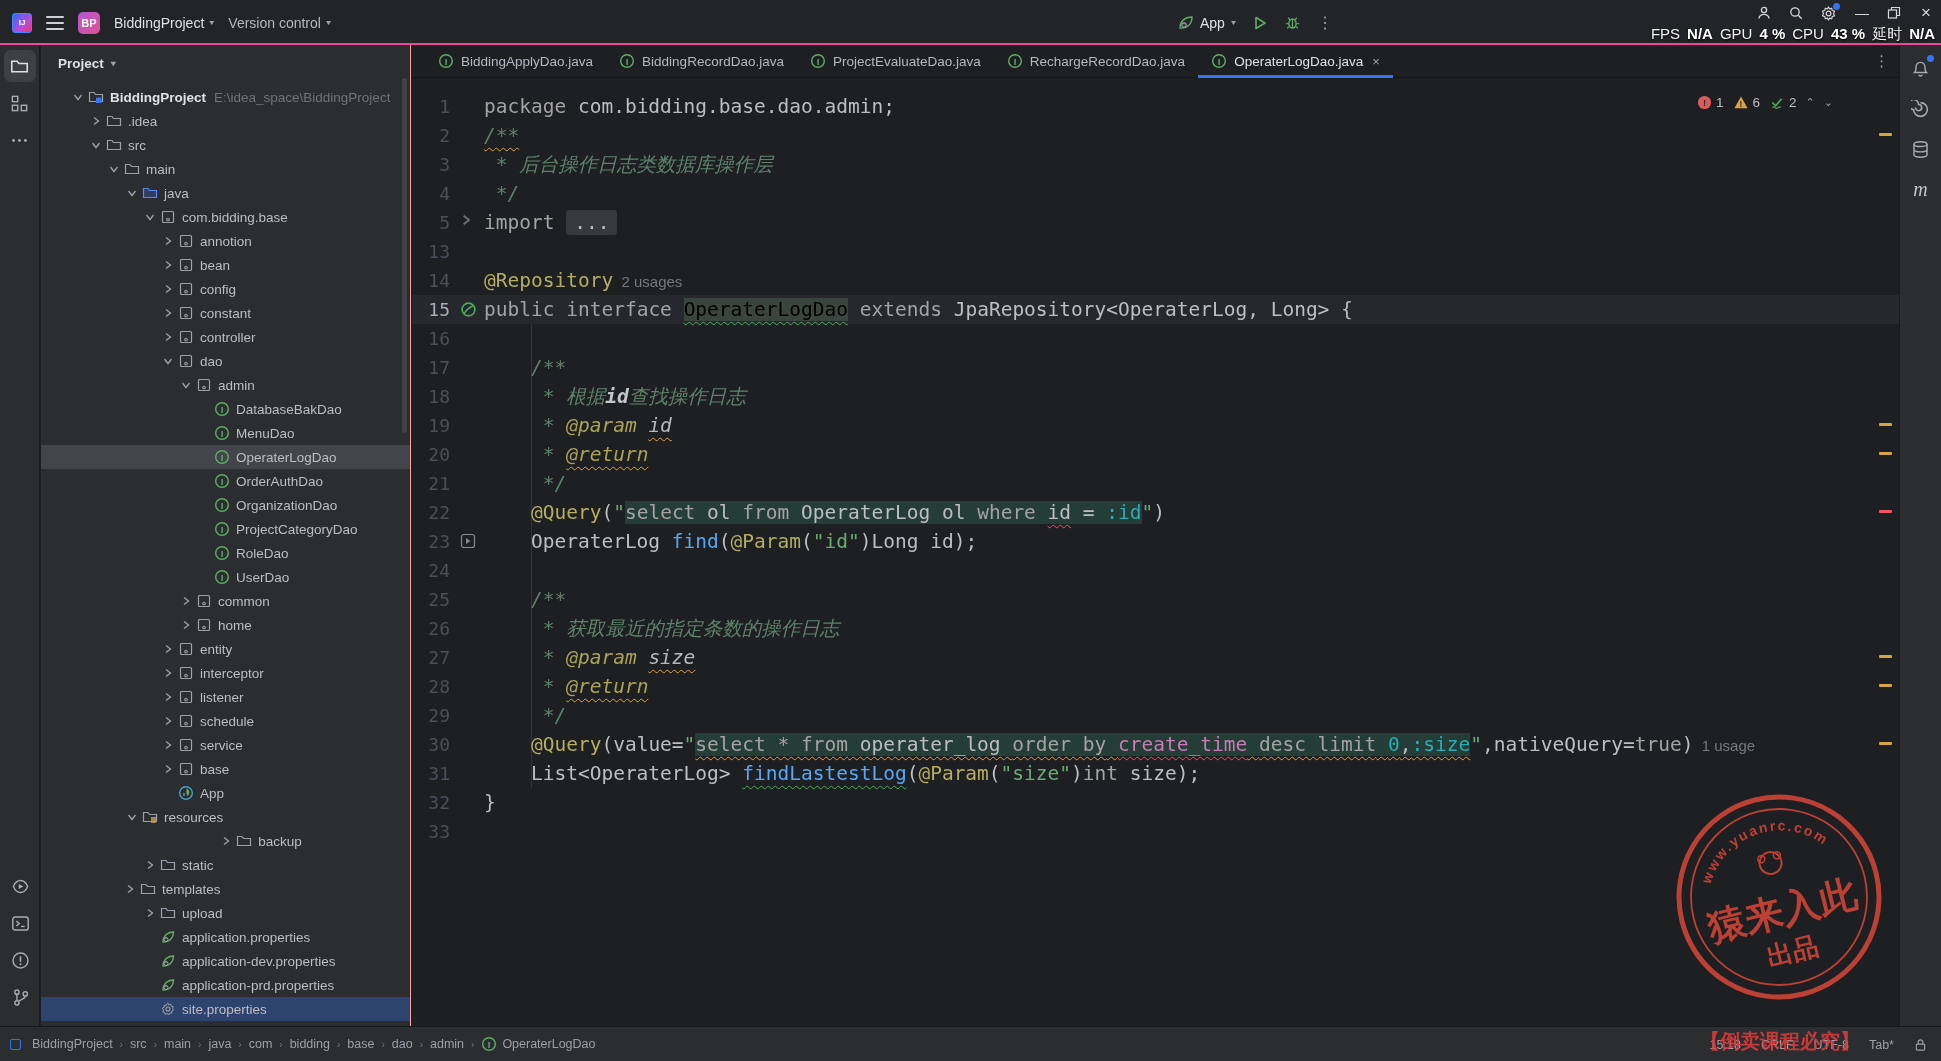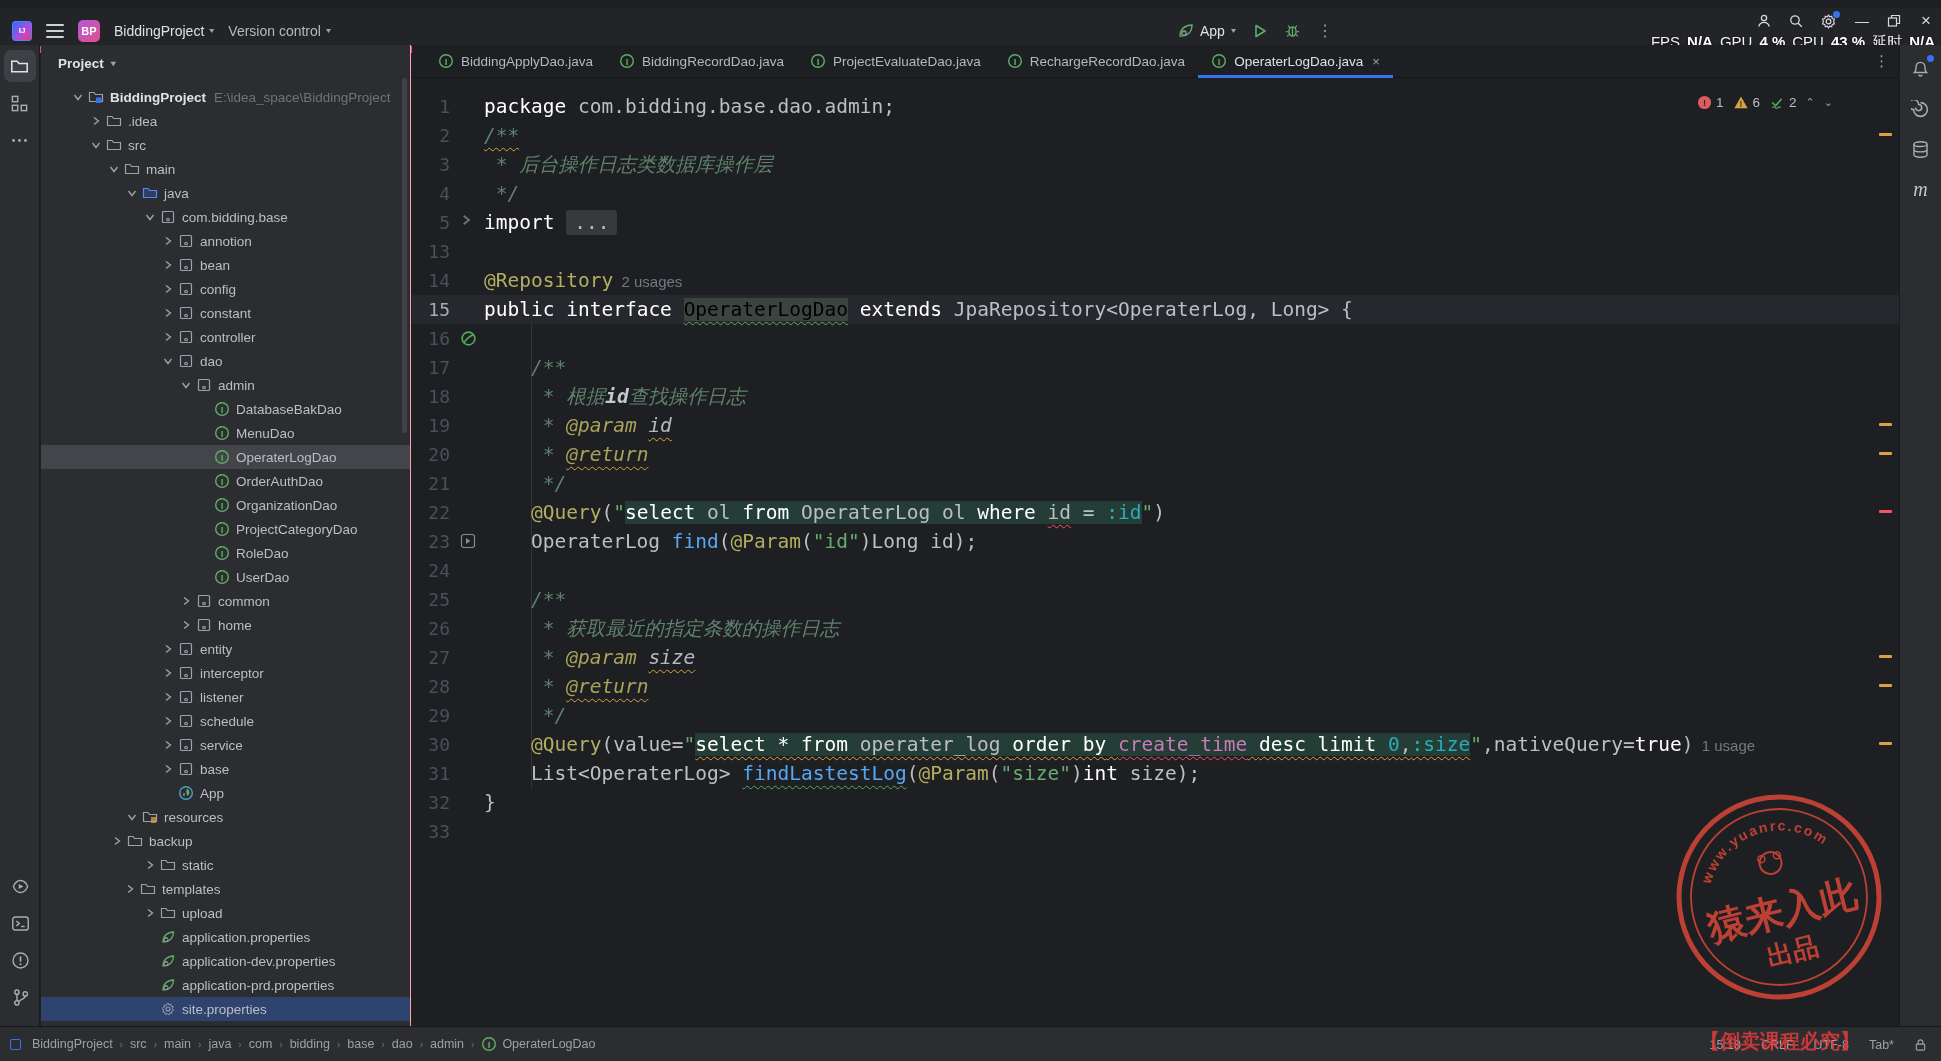--- a/index.html
+++ b/index.html
@@ -1,22 +1,22 @@
 <!DOCTYPE html>
 <html><head>
 <meta charset="utf-8">
 <style>
   * { margin:0; padding:0; box-sizing:border-box; }
   html,body { width:1941px; height:1061px; overflow:hidden; background:#1e1f22;
     font-family:"Liberation Sans", sans-serif; }
   svg { display:block; }
 
   
-  #titlebar { position:absolute; left:0; top:8px; width:1941px; height:45px;
-    background:#232428; border-bottom:7px solid #ec4899; color:#bcbec4; }
+  #titlebar { position:absolute; left:0; top:0; width:1941px; height:45px;
+    background:#232428; border-bottom:2px solid #ec4899; color:#bcbec4; }
   .tb-left { position:absolute; left:12px; top:0; height:45px; display:flex; align-items:center; gap:14px; }
   .app-logo { width:20px; height:20px; border-radius:3px; background:linear-gradient(135deg,#2a6df5,#b74bdb 60%,#f0386a);
     color:#fff; font-size:8px; font-weight:bold; display:flex; align-items:center; justify-content:center; border:1px solid #4a83ff; }
   .hamburger { width:18px; height:14px; display:flex; flex-direction:column; justify-content:space-between; cursor:pointer; }
   .hamburger i { display:block; height:2px; background:#ced0d6; border-radius:1px; }
   .proj-badge { width:22px; height:22px; border-radius:5px; background:linear-gradient(135deg,#b357d6,#e0508f);
     color:#fff; font-size:11px; font-weight:bold; display:flex; align-items:center; justify-content:center; }
   .tb-item { display:flex; align-items:center; gap:5px; font-size:14px; color:#dfe1e5; cursor:pointer; }
   .tb-item.dim { color:#b4b8bf; }
   .chev { color:#9da0a8; font-size:10px; transform:scaleY(.8); }
@@ -71,28 +71,28 @@
     cursor:pointer; position:relative; }
   .tab.active { color:#dfe1e5; }
   .tab.active::after { content:""; position:absolute; left:0; right:0; bottom:-1px; height:3px; background:#3574f0; }
   .tab-close { color:#9da0a8; font-size:13px; margin-left:2px; }
   .tab-more { position:absolute; right:10px; top:7px; color:#9da0a8; font-size:15px; cursor:pointer; }
 
   #code-area { position:absolute; left:0; top:33px; width:1487px; height:948px; overflow:hidden;
     font-family:"DejaVu Sans Mono","Liberation Mono",monospace; font-size:19.5px; }
   #code { padding-top:14px; }
   .cl { position:relative; height:29px; line-height:29px; white-space:pre; display:flex; }
-  .cl.caret { background:#26282e;align-items:flex-end; }
+  .cl.caret { background:#26282e; }
   .ln { width:48px; flex:none; text-align:right; padding-right:10px; color:#4b5059; font-size:18px; user-select:none; }
   .cl.caret .ln { color:#a8abb2; }
   .gut { width:24px; flex:none; position:relative; }
   .gut > * { position:absolute; left:0; top:6px; }
   .ct-text { flex:1; }
 
-  .tk-k { color:#ffffff; }
+  .tk-k { color:#a3a3a3; }
   .tk-d { color:#bcbec4; }
   .tk-c { color:#5f826b; font-style:italic; }
   .tk-cw { color:#c4c7cc; font-style:italic; font-weight:bold; }
   .tk-ct { color:#a8a357; font-style:italic; }
   .tk-cpv { color:#b5b8bd; font-style:italic; text-decoration:underline wavy #d9a343 1px; text-underline-offset:5px; }
   .tk-a { color:#b3ae60; }
   .tk-s { color:#6aab73; }
   .tk-n { color:#2aacb8; }
   .tk-f { color:#56a8f5; }
   .tk-p { color:#cb7bb7; }
@@ -667,21 +667,21 @@
           </svg>
         </span>
         <span class="t-ic">
           <svg width="16" height="16" viewBox="0 0 16 16">
             <path d="M1.5 3.5 h4.5 l1.5 2 h7 v7 h-13 Z" fill="none" stroke="#9da0a8" stroke-width="1.2"></path>
             <path d="M9 9 h5 M9 11 h5 M9 13 h5" stroke="#d9a343" stroke-width="1.3"></path>
           </svg>
         </span>
         <span class="t-lbl">resources</span>
       </div>
-      <div class="tree-row" style="padding-left: 67px;">
+      <div class="tree-row" style="padding-left: 67px; justify-content: center;">
         <span class="t-chev">
           <svg width="10" height="10" viewBox="0 0 10 10">
             <path d="M3 1.5 L7.5 5 L3 8.5" fill="none" stroke="#9da0a8" stroke-width="1.4"></path>
           </svg>
         </span>
         <span class="t-ic">
           <svg width="16" height="16" viewBox="0 0 16 16">
             <path d="M1.5 3.5 h4.5 l1.5 2 h7 v7 h-13 Z" fill="none" stroke="#9da0a8" stroke-width="1.2"></path>
           </svg>
         </span>

